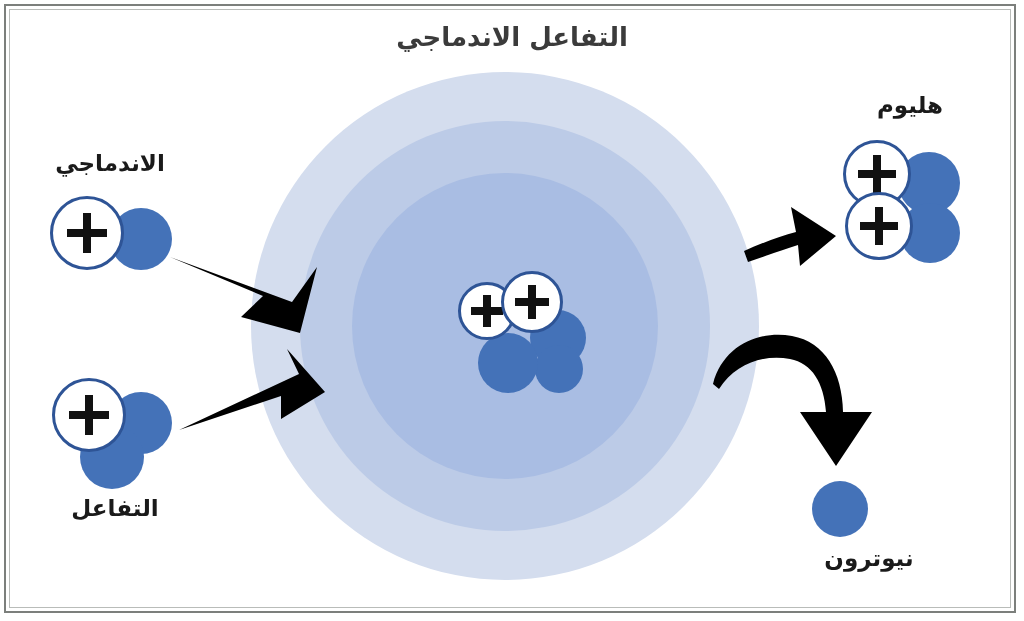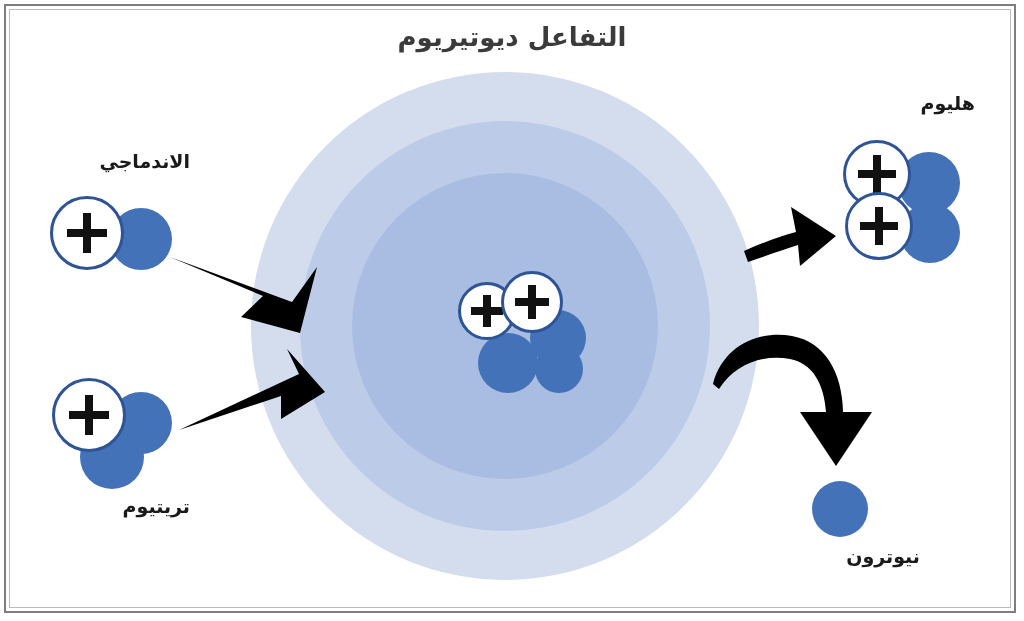--- a/index.html
+++ b/index.html
@@ -102,62 +102,62 @@
   .proton .plus::after {
     top: 0; bottom: 0;
     left: 50%;
     width: 8px;
     margin-left: -4px;
   }
 
   
   .label {
     position: absolute;
-    font-size: 19px;
+    font-size: 23px;
     font-weight: bold;
     color: #1a1a1a;
     direction: rtl;
     white-space: nowrap;
-    text-align: right;
+    text-align: center;
   }
 
   
   .arrows {
     position: absolute;
     left: 0; top: 0;
     width: 1024px; height: 621px;
     pointer-events: none;
   }
 </style>
 </head>
 <body>
 
 <div id="stage">
 
   <div class="frame-outer"></div>
   <div class="frame-inner"></div>
 
-  <div class="title">التفاعل ديوتيريوم</div>
+  <div class="title">التفاعل الاندماجي</div>
 
   <div class="plasma plasma-outer"></div>
   <div class="plasma plasma-mid"></div>
   <div class="plasma plasma-inner"></div>
 
   <div class="label" style="left:30px; top:150px; width:160px;">الاندماجي</div>
   <div class="particle neutron" style="left:110px; top:208px; width:62px; height:62px;"></div>
   <div class="particle proton" style="left:50px; top:196px; width:74px; height:74px;">
     <span class="plus"></span>
   </div>
 
   <div class="particle neutron" style="left:110px; top:392px; width:62px; height:62px;"></div>
   <div class="particle neutron" style="left:80px; top:425px; width:64px; height:64px;"></div>
   <div class="particle proton" style="left:52px; top:378px; width:74px; height:74px;">
     <span class="plus"></span>
   </div>
-  <div class="label" style="left:40px; top:495px; width:150px;">تريتيوم</div>
+  <div class="label" style="left:40px; top:495px; width:150px;">التفاعل</div>
 
   <div class="particle neutron" style="left:530px; top:310px; width:56px; height:56px;"></div>
   <div class="particle neutron" style="left:535px; top:345px; width:48px; height:48px;"></div>
   <div class="particle neutron" style="left:478px; top:333px; width:60px; height:60px;"></div>
   <div class="particle proton" style="left:458px; top:282px; width:58px; height:58px;">
     <span class="plus"></span>
   </div>
   <div class="particle proton" style="left:501px; top:271px; width:62px; height:62px;">
     <span class="plus"></span>
   </div>
@@ -166,21 +166,21 @@
   <div class="particle neutron" style="left:898px; top:152px; width:62px; height:62px;"></div>
   <div class="particle neutron" style="left:900px; top:203px; width:60px; height:60px;"></div>
   <div class="particle proton" style="left:843px; top:140px; width:68px; height:68px;">
     <span class="plus"></span>
   </div>
   <div class="particle proton" style="left:845px; top:192px; width:68px; height:68px;">
     <span class="plus"></span>
   </div>
 
   <div class="particle neutron" style="left:812px; top:481px; width:56px; height:56px;"></div>
-  <div class="label" style="left:770px; top:545px; width:150px;">نيوترون</div>
+  <div class="label" style="left:794px; top:545px; width:150px;">نيوترون</div>
 
   <svg class="arrows" viewBox="0 0 1024 621">
 
     <path fill="#000000" d="M 170,257 L 292,302 L 317,267 L 300,333 L 241,317 L 263,296 Z"></path>
 
     <path fill="#000000" d="M 179,430 L 299,374 L 287,349 L 325,392 L 281,419 L 281,396 Z"></path>
 
     <path fill="#000000" d="M 744,251
              C 762,243 780,236 796,232
              L 791,207 L 836,236 L 800,266 L 798,245

